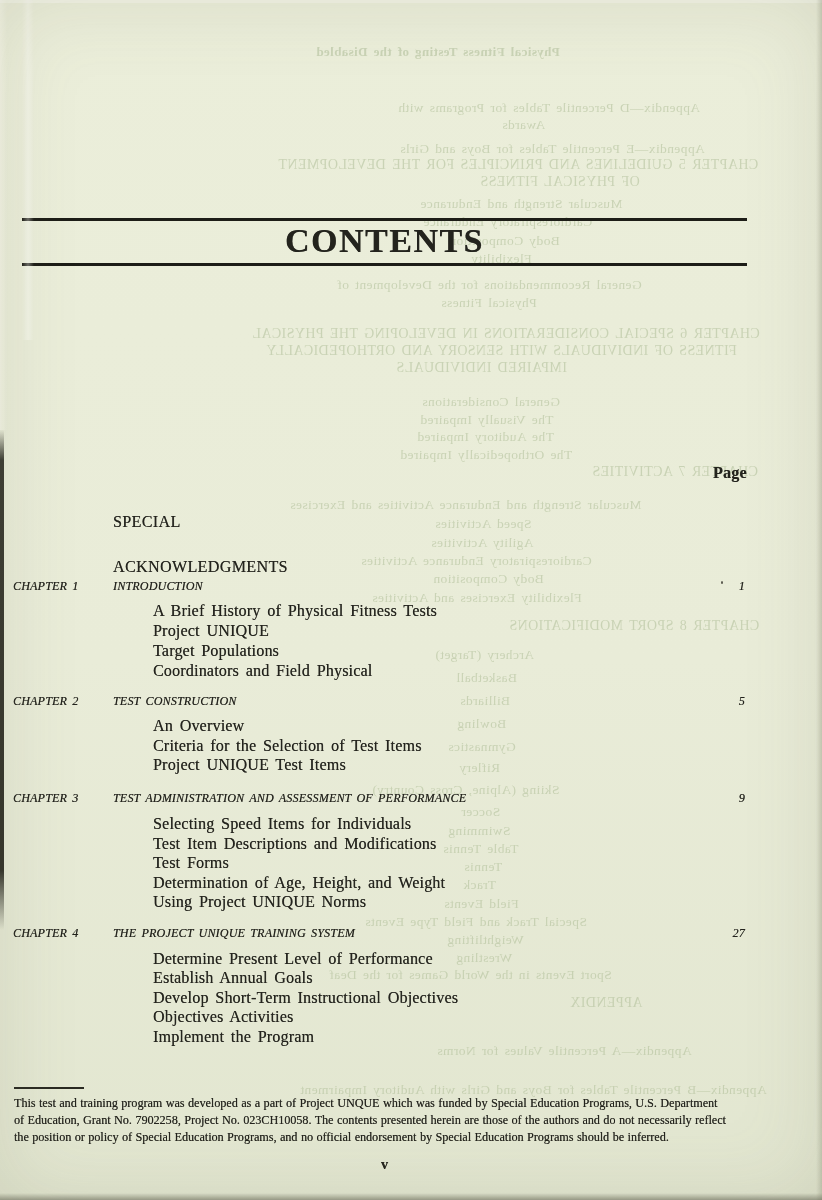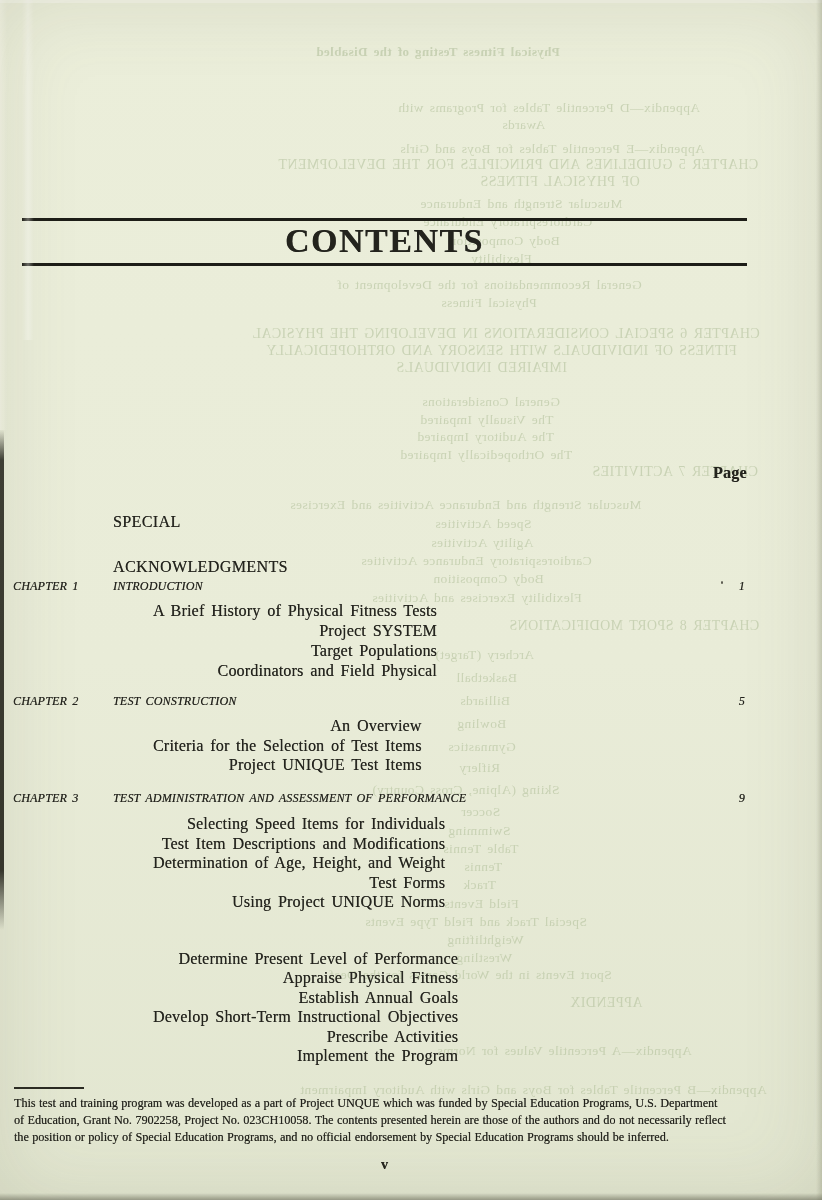--- a/index.html
+++ b/index.html
@@ -26,21 +26,21 @@
   .doc-title{
     position:absolute;left:22px;width:725px;top:222px;text-align:center;
     font-size:34px;line-height:38px;font-weight:700;letter-spacing:1.5px;
   }
   .page-col-label{position:absolute;right:75px;top:464px;font-size:16px;font-weight:700;letter-spacing:.3px;}
   .front-row{position:absolute;left:113px;font-size:16px;letter-spacing:.4px;word-spacing:2px;line-height:18px;}
   .toc-row{position:absolute;left:0;width:822px;height:18px;font-size:12px;line-height:18px;letter-spacing:.2px;word-spacing:2px;font-style:italic;}
   .ch-num{position:absolute;left:13px;}
   .ch-title{position:absolute;left:113px;white-space:nowrap;}
   .ch-page{position:absolute;right:77px;}
-  .sections{position:absolute;left:153px;font-size:16px;letter-spacing:.2px;word-spacing:2.5px;text-align:right;}
+  .sections{position:absolute;left:153px;font-size:16px;letter-spacing:.2px;word-spacing:2.5px;}
   .footnote-rule{position:absolute;left:14px;top:1087px;width:70px;height:2px;background:#2a2a22;}
   .footnote{position:absolute;left:14px;top:1094px;font-size:13px;line-height:17.2px;}
   .footnote div{white-space:nowrap;transform:scaleX(.93);transform-origin:left top;letter-spacing:0;word-spacing:.5px;}
   .folio{position:absolute;left:22px;width:725px;top:1157px;text-align:center;font-size:14px;font-weight:700;}
   .speck{position:absolute;left:721px;top:581px;width:2px;height:3px;border-radius:50%;background:#55554a;}
   
   .edge-left-dark{position:absolute;left:0;top:430px;height:500px;width:4px;
     background:linear-gradient(180deg,rgba(40,40,32,0) 0%,rgba(40,40,32,.9) 6%,rgba(40,40,32,.95) 88%,rgba(40,40,32,0) 100%);}
   .edge-left-light{position:absolute;left:0;top:0;width:7px;height:430px;
     background:linear-gradient(90deg,rgba(250,250,238,.55),rgba(250,250,238,0));}
@@ -116,21 +116,21 @@
   <div class="front-row ink" style="top:558px">ACKNOWLEDGMENTS</div>
 
   <div class="toc-row ink" style="top:577px">
     <span class="ch-num">CHAPTER 1</span>
     <span class="ch-title">INTRODUCTION</span>
     <span class="ch-page">1</span>
   </div>
   <div class="speck"></div>
   <div class="sections ink" style="top:601px;line-height:20px">
     <div>A Brief History of Physical Fitness Tests</div>
-    <div>Project SYSTEM</div>
+    <div>Project UNIQUE</div>
     <div>Target Populations</div>
     <div>Coordinators and Field Physical</div>
   </div>
 
   <div class="toc-row ink" style="top:692px">
     <span class="ch-num">CHAPTER 2</span>
     <span class="ch-title">TEST CONSTRUCTION</span>
     <span class="ch-page">5</span>
   </div>
   <div class="sections ink" style="top:716px;line-height:19.7px">
@@ -140,31 +140,35 @@
   </div>
 
   <div class="toc-row ink" style="top:789px">
     <span class="ch-num">CHAPTER 3</span>
     <span class="ch-title">TEST ADMINISTRATION AND ASSESSMENT OF PERFORMANCE</span>
     <span class="ch-page">9</span>
   </div>
   <div class="sections ink" style="top:814px;line-height:19.5px">
     <div>Selecting Speed Items for Individuals</div>
     <div>Test Item Descriptions and Modifications</div>
+    <div>Test Forms</div>
     <div>Determination of Age, Height, and Weight</div>
-    <div>Test Forms</div>
     <div>Using Project UNIQUE Norms</div>
   </div>
 
+  <div class="toc-row ink" style="top:924px">
+    <span class="ch-num">CHAPTER 4</span>
+    <span class="ch-title">THE PROJECT UNIQUE TRAINING SYSTEM</span>
+    <span class="ch-page">27</span>
+  </div>
   <div class="sections ink" style="top:949px;line-height:19.4px">
     <div>Determine Present Level of Performance</div>
-    <div>Appraise Physical Fitness</div>
     <div>Establish Annual Goals</div>
     <div>Develop Short-Term Instructional Objectives</div>
-    <div>Prescribe Activities</div>
+    <div>Objectives Activities</div>
     <div>Implement the Program</div>
   </div>
 
   <div class="footnote-rule"></div>
   <div class="footnote ink">
     <div>This test and training program was developed as a part of Project UNQUE which was funded by Special Education Programs, U.S. Department</div>
     <div>of Education, Grant No. 7902258, Project No. 023CH10058. The contents presented herein are those of the authors and do not necessarily reflect</div>
     <div>the position or policy of Special Education Programs, and no official endorsement by Special Education Programs should be inferred.</div>
   </div>
 

